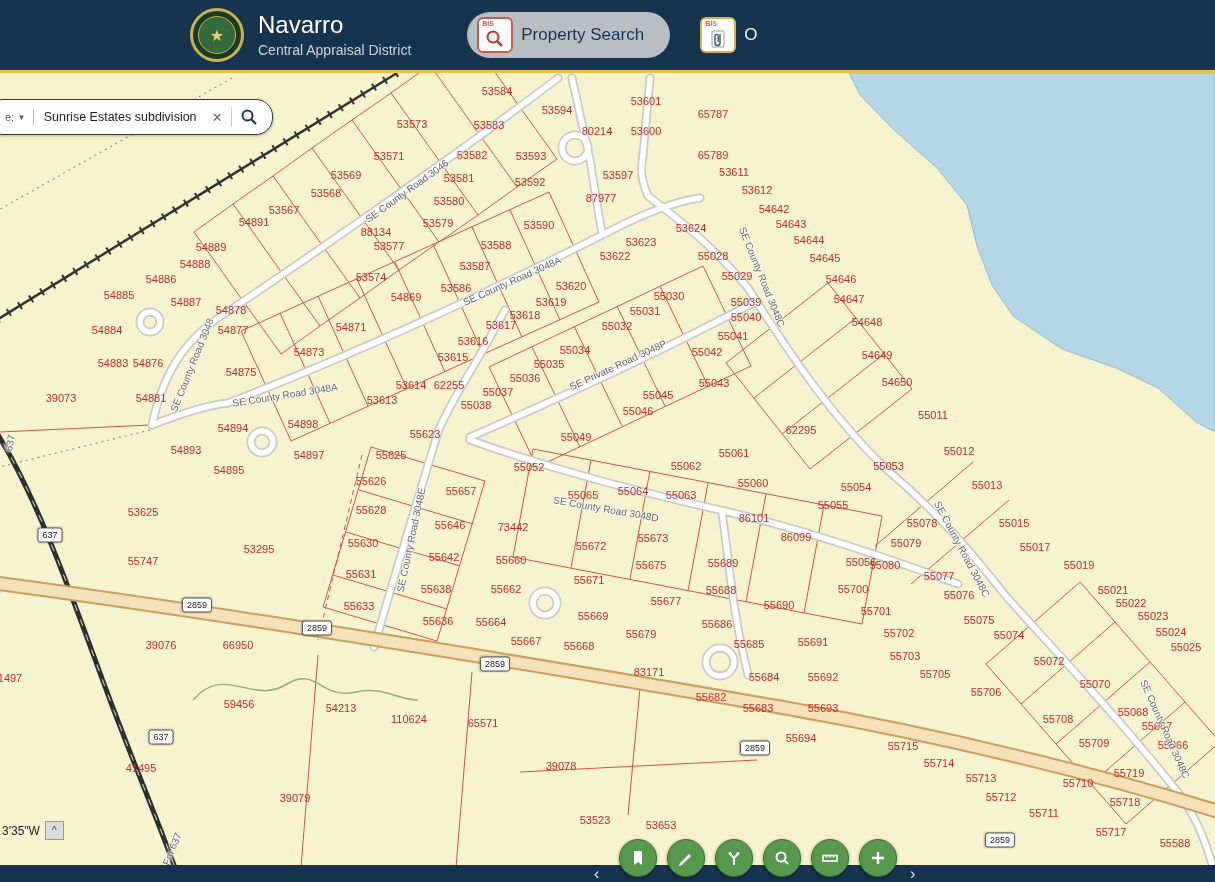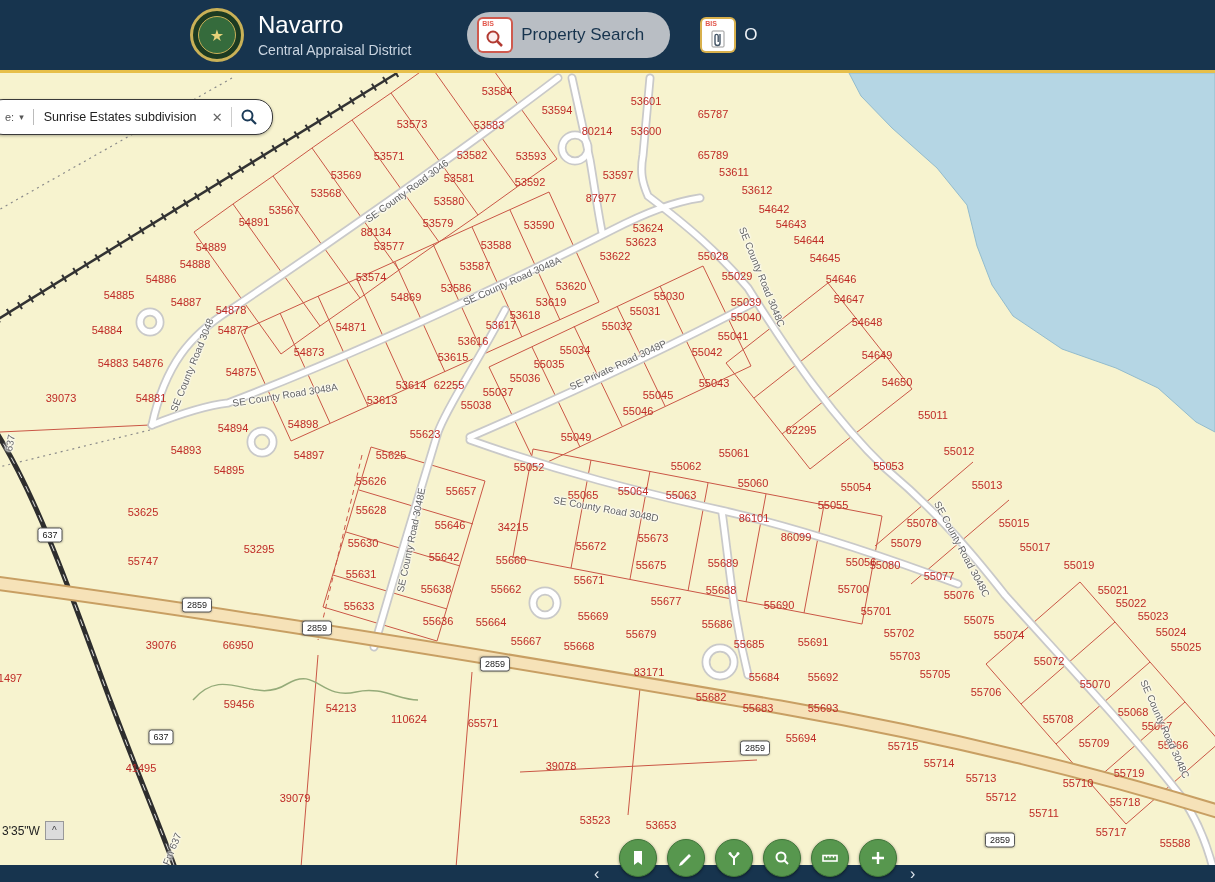--- a/index.html
+++ b/index.html
@@ -164,21 +164,21 @@
       <span class="parcel" style="left: 530px; top: 182px;">53592</span>
       <span class="parcel" style="left: 757px; top: 190px;">53612</span>
       <span class="parcel" style="left: 326px; top: 193px;">53568</span>
       <span class="parcel" style="left: 449px; top: 201px;">53580</span>
       <span class="parcel" style="left: 601px; top: 198px;">87977</span>
       <span class="parcel" style="left: 774px; top: 209px;">54642</span>
       <span class="parcel" style="left: 284px; top: 210px;">53567</span>
       <span class="parcel" style="left: 254px; top: 222px;">54891</span>
       <span class="parcel" style="left: 438px; top: 223px;">53579</span>
       <span class="parcel" style="left: 539px; top: 225px;">53590</span>
-      <span class="parcel" style="left: 648px; top: 228px;">53624</span>
+      <span class="parcel" style="left: 691px; top: 228px;">53624</span>
       <span class="parcel" style="left: 791px; top: 224px;">54643</span>
       <span class="parcel" style="left: 376px; top: 232px;">88134</span>
       <span class="parcel" style="left: 641px; top: 242px;">53623</span>
       <span class="parcel" style="left: 809px; top: 240px;">54644</span>
       <span class="parcel" style="left: 211px; top: 247px;">54889</span>
       <span class="parcel" style="left: 389px; top: 246px;">53577</span>
       <span class="parcel" style="left: 496px; top: 245px;">53588</span>
       <span class="parcel" style="left: 615px; top: 256px;">53622</span>
       <span class="parcel" style="left: 713px; top: 256px;">55028</span>
       <span class="parcel" style="left: 825px; top: 258px;">54645</span>
@@ -249,21 +249,21 @@
       <span class="parcel" style="left: 461px; top: 491px;">55657</span>
       <span class="parcel" style="left: 583px; top: 495px;">55065</span>
       <span class="parcel" style="left: 633px; top: 491px;">55064</span>
       <span class="parcel" style="left: 681px; top: 495px;">55063</span>
       <span class="parcel" style="left: 753px; top: 483px;">55060</span>
       <span class="parcel" style="left: 856px; top: 487px;">55054</span>
       <span class="parcel" style="left: 987px; top: 485px;">55013</span>
       <span class="parcel" style="left: 143px; top: 512px;">53625</span>
       <span class="parcel" style="left: 371px; top: 510px;">55628</span>
       <span class="parcel" style="left: 450px; top: 525px;">55646</span>
-      <span class="parcel" style="left: 513px; top: 527px;">34215</span>
+      <span class="parcel" style="left: 513px; top: 527px;">73442</span>
       <span class="parcel" style="left: 754px; top: 518px;">86101</span>
       <span class="parcel" style="left: 833px; top: 505px;">55055</span>
       <span class="parcel" style="left: 922px; top: 523px;">55078</span>
       <span class="parcel" style="left: 1014px; top: 523px;">55015</span>
       <span class="parcel" style="left: 259px; top: 549px;">53295</span>
       <span class="parcel" style="left: 363px; top: 543px;">55630</span>
       <span class="parcel" style="left: 444px; top: 557px;">55642</span>
       <span class="parcel" style="left: 511px; top: 560px;">55660</span>
       <span class="parcel" style="left: 591px; top: 546px;">55672</span>
       <span class="parcel" style="left: 653px; top: 538px;">55673</span>

